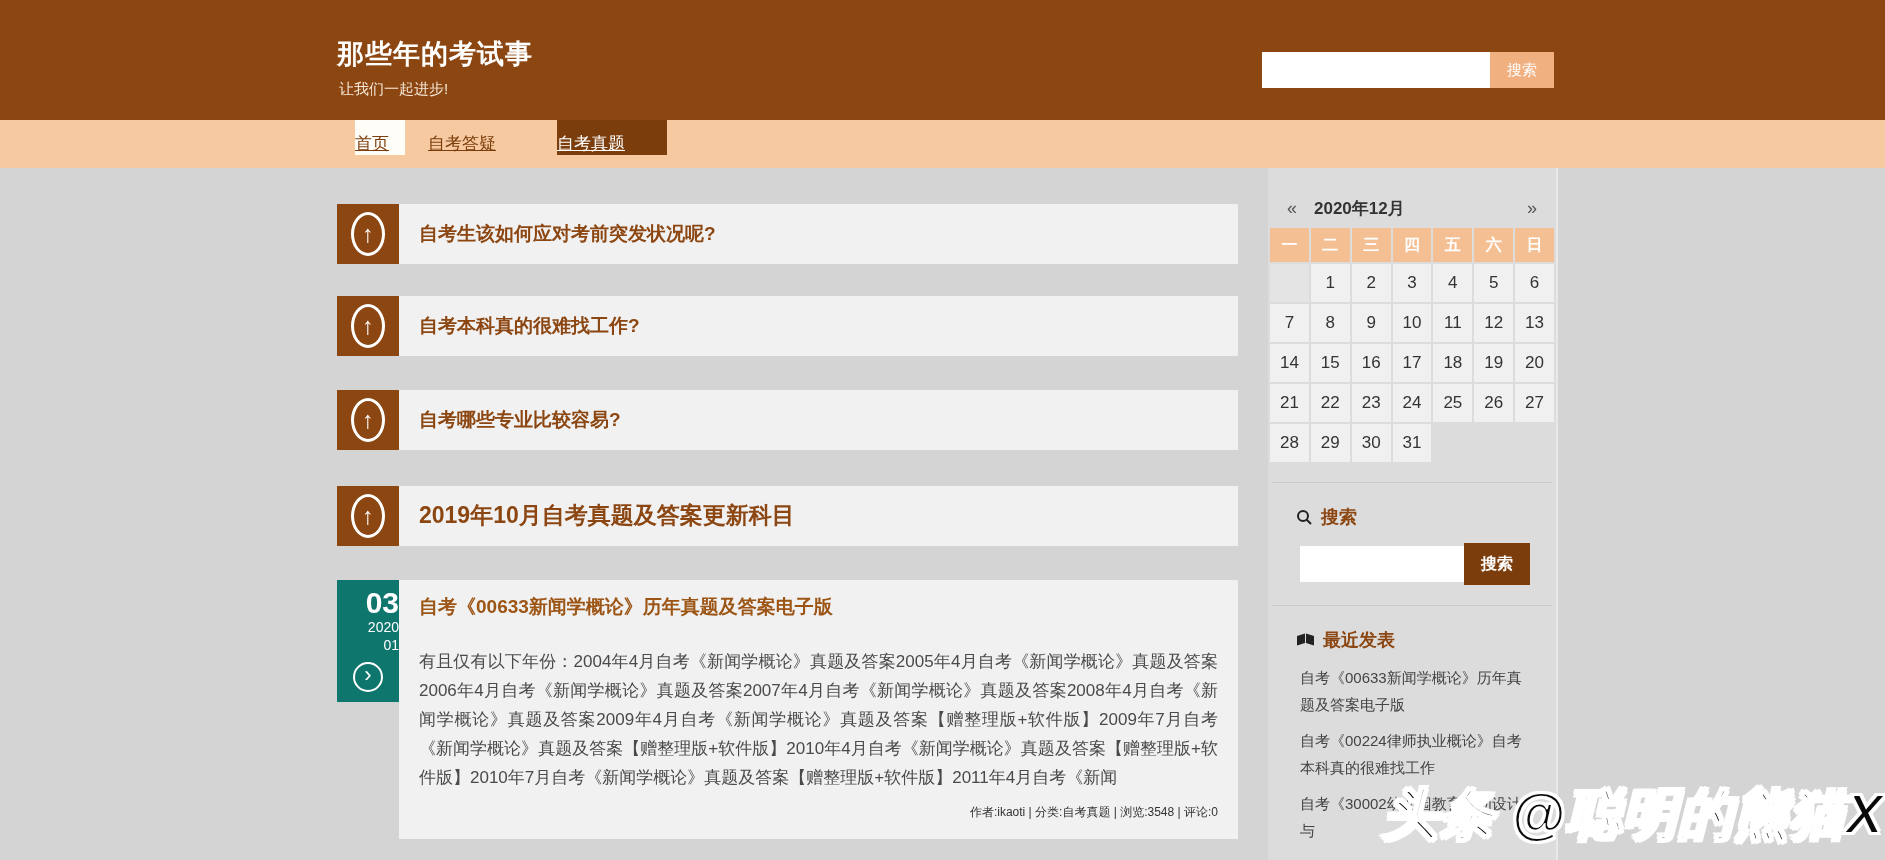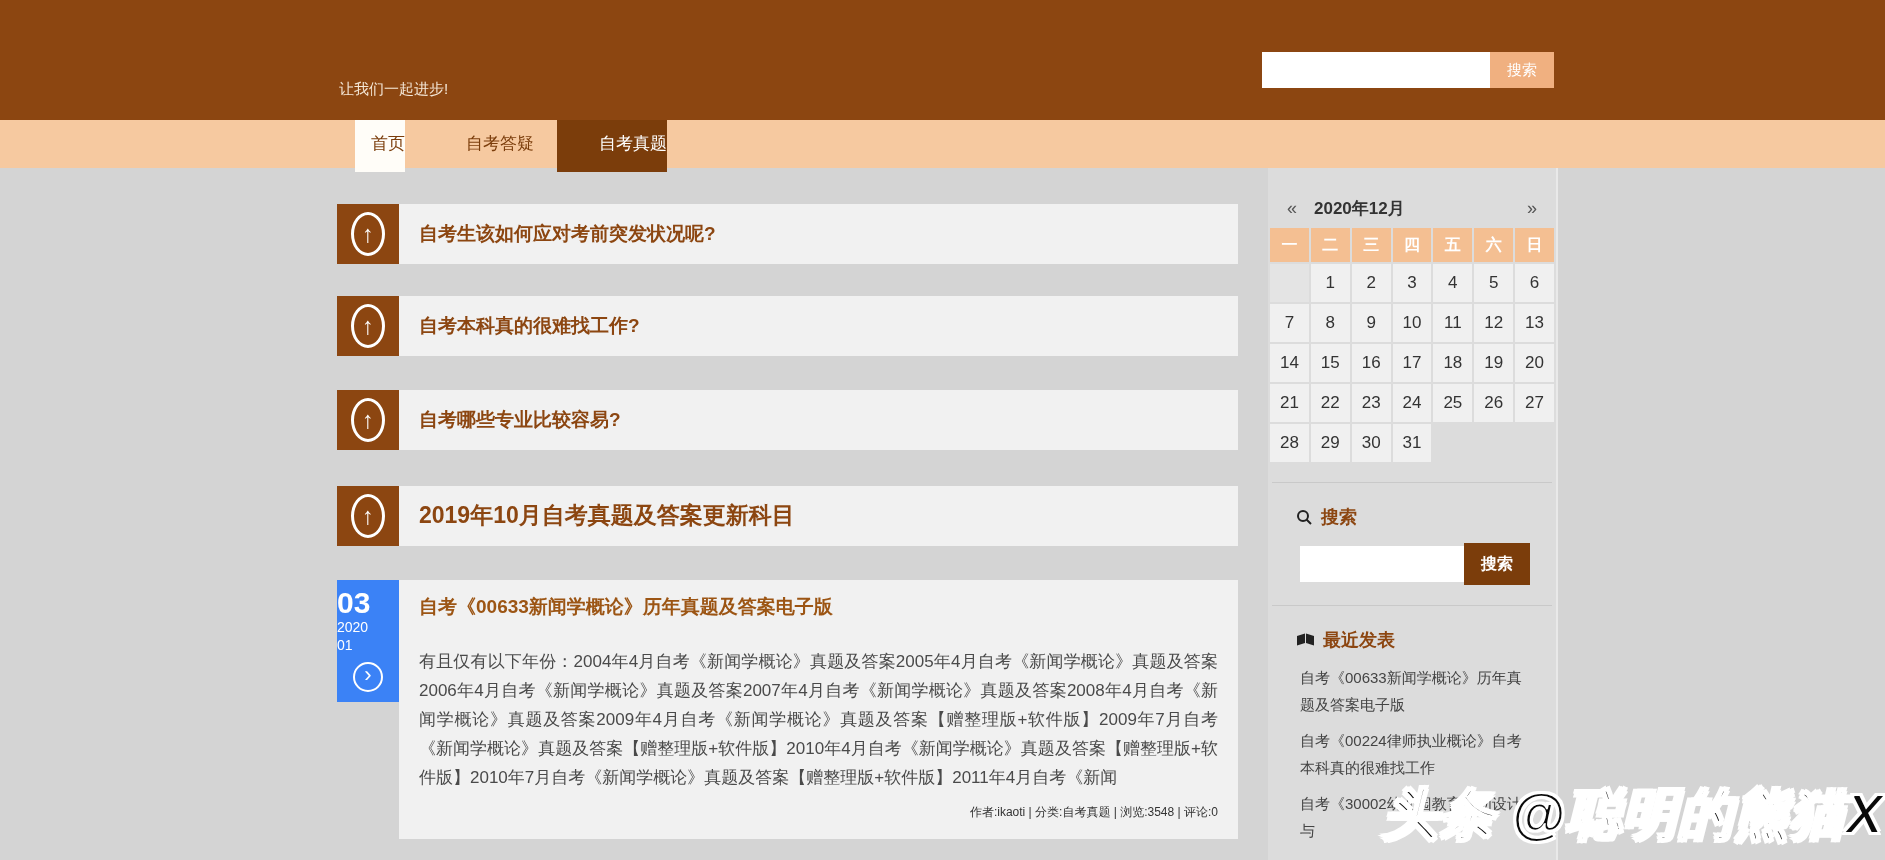--- a/index.html
+++ b/index.html
@@ -9,37 +9,37 @@
 
   
   .site-header { position:absolute; top:0; left:0; width:1885px; height:120px; background:#8c4611; }
   .site-title { position:absolute; left:337px; top:36px; color:#fff; font-size:27px; font-weight:bold; letter-spacing:1px; cursor:pointer; }
   .site-subtitle { position:absolute; left:339px; top:80px; color:#f5e8d8; font-size:15px; }
   .hsearch-input { position:absolute; left:1262px; top:52px; width:228px; height:36px; border:none; background:#fff; font-size:15px; padding:0 8px; outline:none; }
   .hsearch-btn { position:absolute; left:1490px; top:52px; width:64px; height:36px; border:none; background:#f0b080; color:#fff; font-size:15px; cursor:pointer; }
 
   
   .main-nav { position:absolute; top:120px; left:0; width:1885px; height:48px; background:#f6c9a0; }
-  .tab { position:absolute; top:0; height:52px; line-height:48px; text-align:right; font-size:17px; color:#7b3d0b; cursor:pointer; }
+  .tab { position:absolute; top:0; height:35px; line-height:48px; text-align:left; font-size:17px; color:#7b3d0b; cursor:pointer;text-decoration:underline; }
   .tab-home { left:355px; width:50px; background:#fffdf8; }
   .tab-plain { left:428px; width:106px; }
   .tab-active { left:557px; width:110px; background:#7b3d0b; color:#fff; }
 
   
   .row { position:absolute; left:337px; width:901px; display:flex; align-items:flex-start; }
   .thumb { width:62px; height:60px; background:#8c4611; flex:0 0 62px; display:flex; align-items:center; justify-content:center; cursor:pointer; }
   .oval { width:34px; height:44px; border:3px solid #fff; border-radius:50%; display:flex; align-items:center; justify-content:center; }
   .oval .arrow { color:#fff; font-size:24px; font-weight:bold; line-height:1; }
   .abox { flex:1; background:#f1f1f1; min-height:60px; display:flex; align-items:center; }
   .atitle { color:#8c4611; font-size:19px; font-weight:bold; padding:0 20px; cursor:pointer; line-height:1.3; }
   .row-big .atitle { font-size:23px; }
 
   
   .row-post { align-items:flex-start; }
-  .datebadge { width:62px; flex:0 0 62px; background:#3b82f6; color:#fff; text-align:left; padding:6px 0 10px; cursor:pointer; }
+  .datebadge { width:62px; flex:0 0 62px; background:#0f766e; color:#fff; text-align:right; padding:6px 0 10px; cursor:pointer; }
   .d-day { font-size:30px; font-weight:bold; line-height:1.1; }
   .d-year, .d-month { font-size:14px; line-height:1.25; }
   .d-circle { width:30px; height:30px; border:2px solid #fff; border-radius:50%; margin:8px auto 0; display:flex; align-items:center; justify-content:center; }
   .d-circle span { font-size:22px; line-height:1; transform:translateY(-2px); }
   .postbox { display:block; padding:15px 20px 18px; }
   .post-title { color:#9c5514; font-size:19px; font-weight:bold; padding:0; cursor:pointer; }
   .excerpt { margin-top:27px; color:#4a4a4a; font-size:17px; line-height:29px; text-align:justify; }
   .meta { margin-top:12px; text-align:right; color:#333; font-size:12px; }
 
   
@@ -64,20 +64,21 @@
 
   
   .watermark { position:absolute; left:1383px; top:778px; z-index:10; font-size:55px; font-weight:bold; white-space:nowrap; color:#0a0a0a; -webkit-text-stroke:2px #ffffff; text-shadow:-2px -2px 0 #fff, 2px -2px 0 #fff, -2px 2px 0 #fff, 2px 2px 0 #fff; letter-spacing:1px;font-style:italic; }
 </style>
 </head>
 <body>
 
 <div class="page">
 
   <header class="site-header">
+    <h1 class="site-title">那些年的考试事</h1>
     <div class="site-subtitle">让我们一起进步!</div>
     <input class="hsearch-input" type="text" value="" style="">
     <button class="hsearch-btn">搜索</button>
   </header>
 
   <nav class="main-nav">
     <div class="tab tab-home">首页</div>
     <div class="tab tab-plain">自考答疑</div>
     <div class="tab tab-active">自考真题</div>
   </nav>

